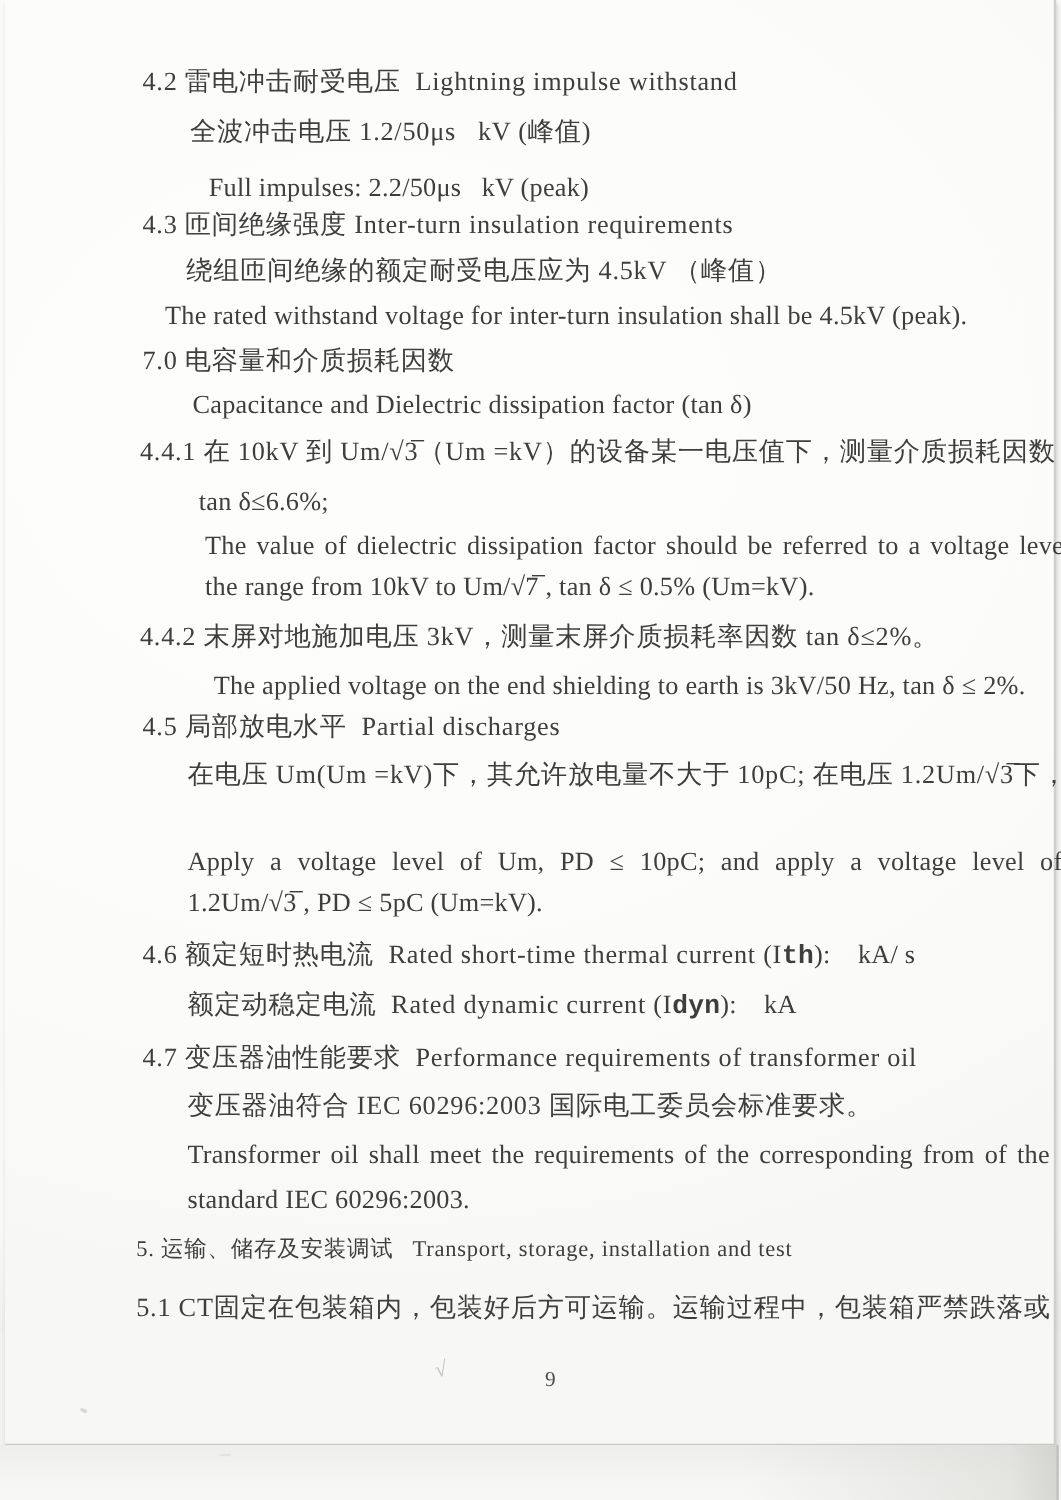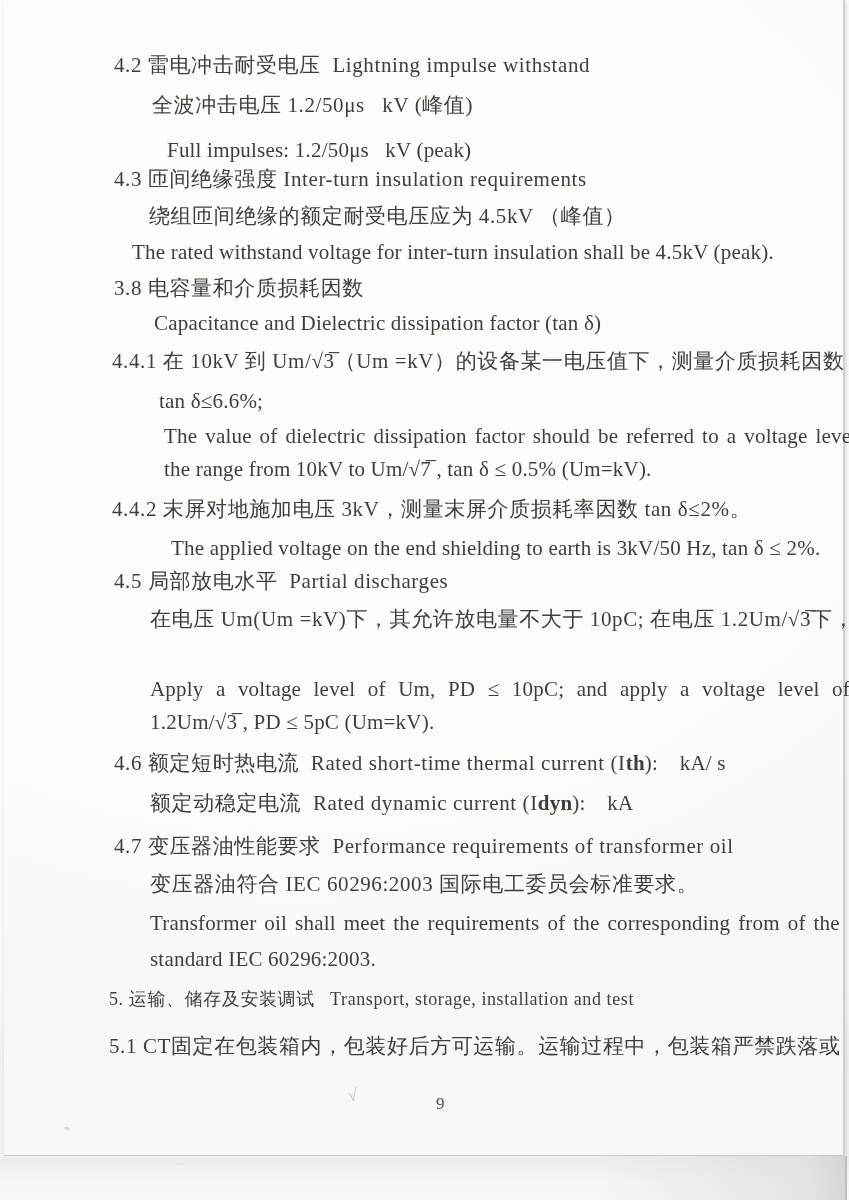--- a/index.html
+++ b/index.html
@@ -52,21 +52,21 @@
     white-space: pre;
     font-size: 21px;
     line-height: 26px;
     color: #3e3e3e;
     letter-spacing: 0.2px;
   }
   .cjk { letter-spacing: 0.6px; }
   .sp  { word-spacing: 2.5px; }
   .just { word-spacing: 7px; }
   .big { font-size: 18px; }
-  .boldseg { font-weight: bold; }
+  .boldseg { font-weight: bold; font-family: Liberation Mono, monospace; }
   .page-number {
     position: absolute;
     font-size: 17px;
     color: #4a4a4a;
   }
   .artifact-check {
     position: absolute;
     left: 344px;
     top: 1086px;
     font-size: 17px;
@@ -96,27 +96,27 @@
 </style>
 </head>
 <body>
 
 <div class="scan-canvas">
 
   <div class="paper">
 
     <div class="line" style="top:52px;  left:110px"><span class="cjk">4.2 雷电冲击耐受电压  Lightning impulse withstand</span></div>
     <div class="line" style="top:92px;  left:148px"><span class="cjk">全波冲击电压 1.2/50μs   kV (峰值)</span></div>
-    <div class="line" style="top:137px; left:163px"><span>Full impulses: 1.2/50μs   kV (peak)</span></div>
+    <div class="line" style="top:137px; left:163px"><span>Full impulses: 2.2/50μs   kV (peak)</span></div>
 
     <div class="line" style="top:166px; left:110px"><span class="cjk">4.3 匝间绝缘强度 Inter-turn insulation requirements</span></div>
     <div class="line" style="top:203px; left:145px"><span class="cjk">绕组匝间绝缘的额定耐受电压应为 4.5kV （峰值）</span></div>
     <div class="line" style="top:239px; left:128px"><span>The rated withstand voltage for inter-turn insulation shall be 4.5kV (peak).</span></div>
 
-    <div class="line" style="top:275px; left:110px"><span class="cjk">3.8 电容量和介质损耗因数</span></div>
+    <div class="line" style="top:275px; left:110px"><span class="cjk">7.0 电容量和介质损耗因数</span></div>
     <div class="line" style="top:310px; left:150px"><span>Capacitance and Dielectric dissipation factor (tan δ)</span></div>
 
     <div class="line" style="top:348px; left:108px"><span class="cjk">4.4.1 在 10kV 到 Um/√3̅（Um =kV）的设备某一电压值下，测量介质损耗因数</span></div>
     <div class="line" style="top:388px; left:155px"><span>tan δ≤6.6%;</span></div>
     <div class="line sp" style="top:423px; left:160px"><span>The value of dielectric dissipation factor should be referred to a voltage level in</span></div>
     <div class="line" style="top:456px; left:160px"><span>the range from 10kV to Um/√7̅ , tan δ ≤ 0.5% (Um=kV).</span></div>
 
     <div class="line" style="top:496px; left:108px"><span class="cjk">4.4.2 末屏对地施加电压 3kV，测量末屏介质损耗率因数 tan δ≤2%。</span></div>
     <div class="line" style="top:535px; left:167px"><span>The applied voltage on the end shielding to earth is 3kV/50 Hz, tan δ ≤ 2%.</span></div>
 

